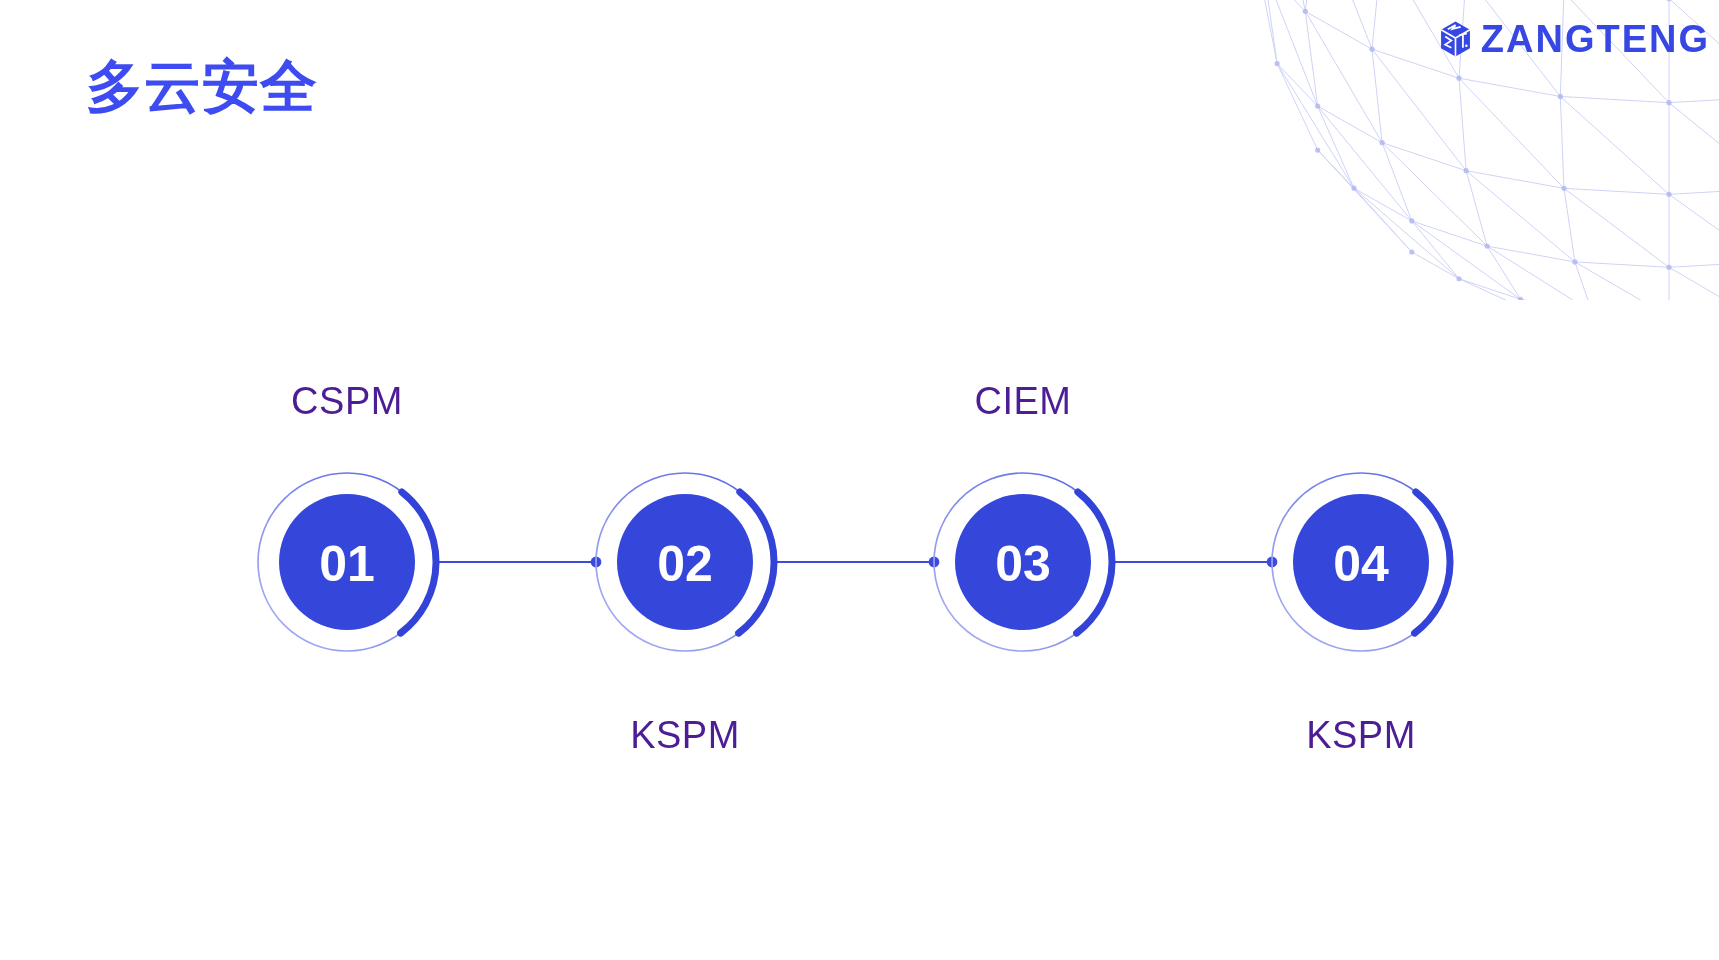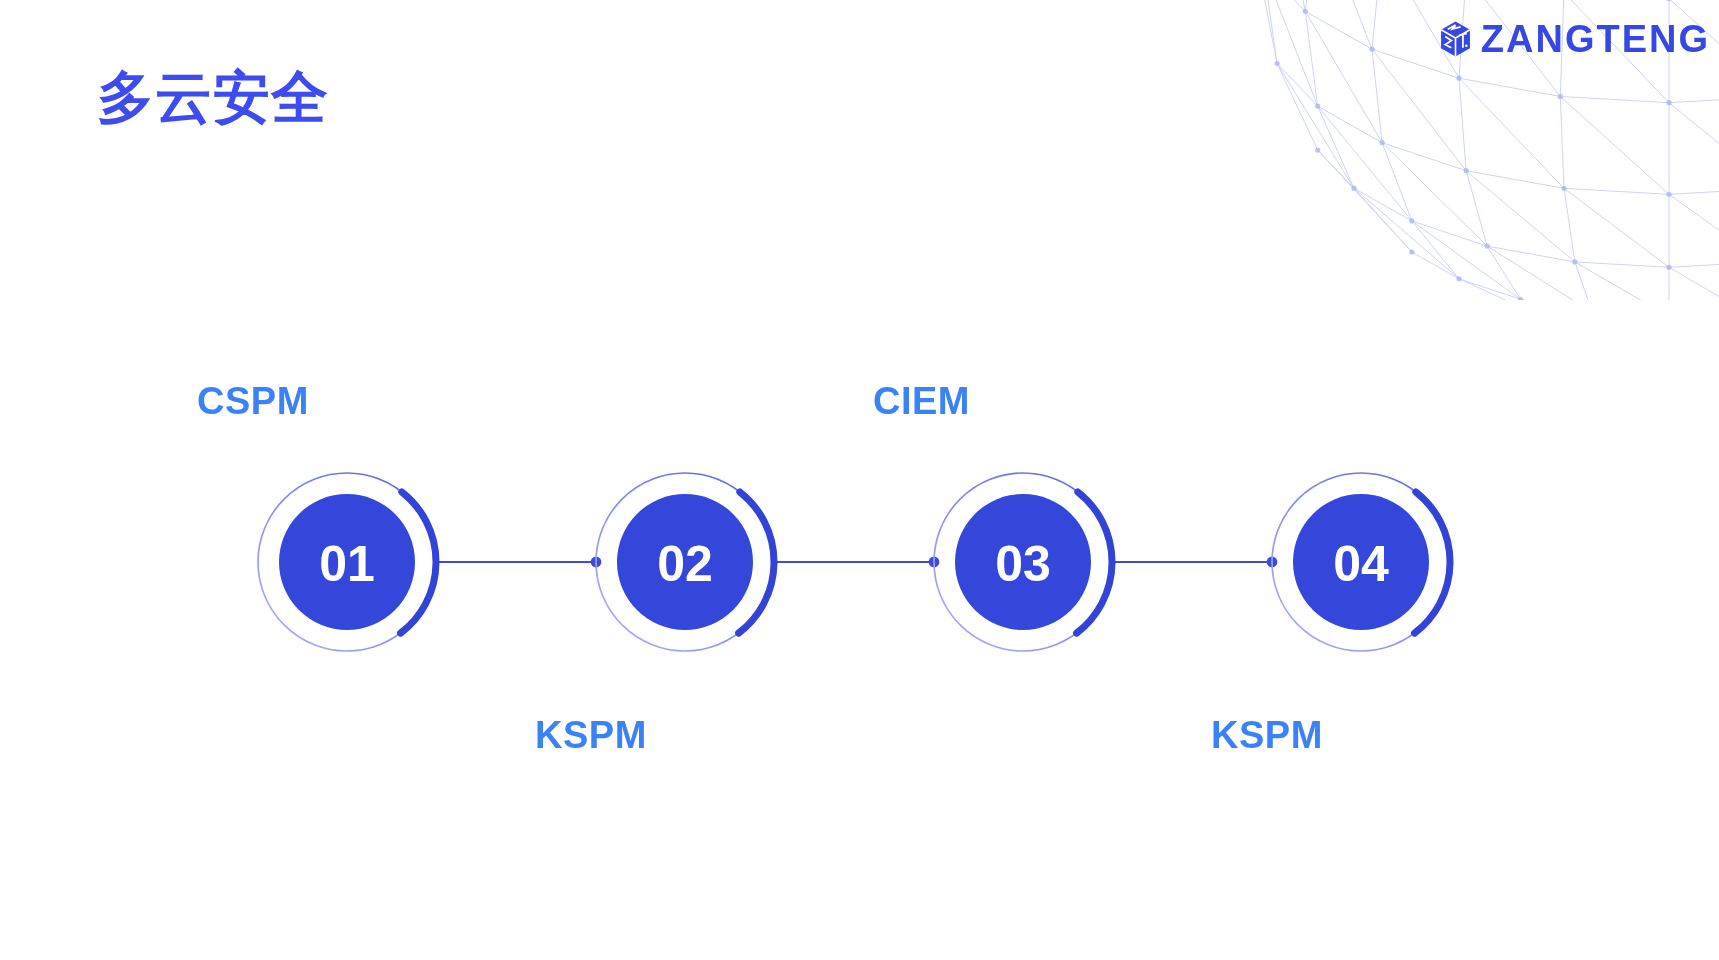--- a/index.html
+++ b/index.html
@@ -26,34 +26,35 @@
   .logo-text{
     font-size:38px;font-weight:bold;
     letter-spacing:2px;
     color:#3647E3;
     line-height:1;
     transform:scaleY(1.02);
   }
   
   .title{
     position:absolute;left:86px;top:49px;
-    margin:11px;
+    margin:0;
     font-size:57px;font-weight:900;
     letter-spacing:1px;
     color:#3D4BF0;
   }
   
   .timeline-svg{
     position:absolute;left:0;top:0;
     width:1719px;height:960px;
   }
   .step-label{
     position:absolute;width:300px;
-    font-size:38px;font-weight:bold;line-height:46px;
-    color:#3b82f6;
+    text-align:center;
+    font-size:38px;font-weight:normal;line-height:46px;
+    color:#4c1d95;
     letter-spacing:0.5px;
   }
   .num{
     font-family:"Liberation Sans",sans-serif;
     font-size:50px;font-weight:bold;
     fill:#ffffff;
   }
 </style>
 </head>
 <body>

